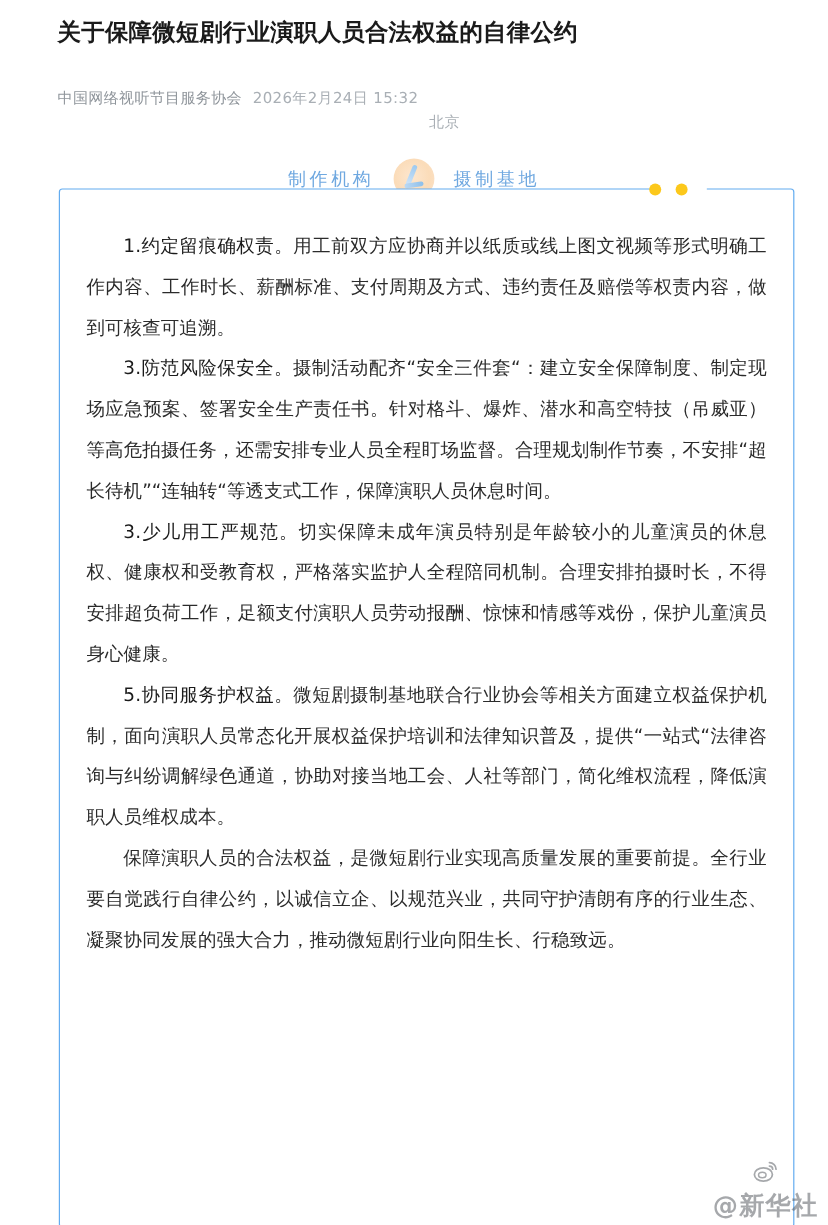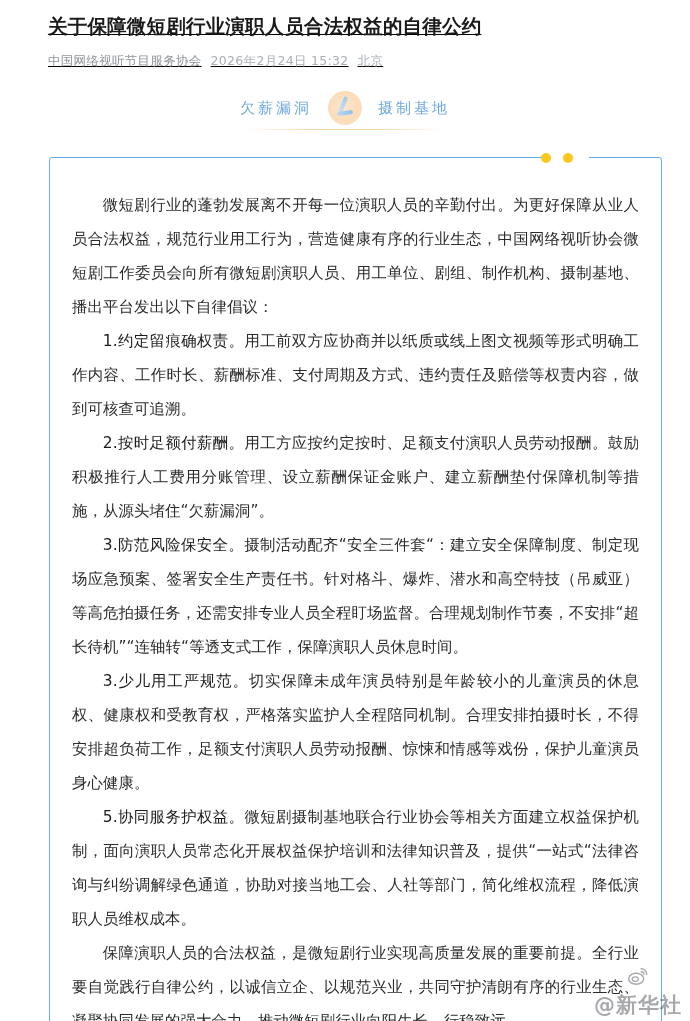--- a/index.html
+++ b/index.html
@@ -13,21 +13,20 @@
     position: relative;
     overflow: hidden;
     font-family: "DejaVu Sans", "Liberation Sans", sans-serif;
     -webkit-font-smoothing: antialiased;
   }
 
   
   .article-header {
     padding: 14px 44px 0 48px;
     box-sizing: border-box;
-    text-decoration: underline;
   }
   .article-title {
     font-size: 19.5px;
     font-weight: bold;
     color: #1a1a1a;
     line-height: 1.35;
     letter-spacing: 0.2px;
     margin: 0;
     white-space: nowrap;
   }
@@ -36,21 +35,21 @@
     font-size: 12.5px;
     color: #9aa0a6;
     letter-spacing: 0.3px;
     display: flex;
     align-items: center;
     gap: 9px;
     white-space: nowrap;
   }
   .meta-source { color: #8f959b; text-align: right; }
   .meta-date { color: #a9afb5; }
-  .meta-place { color: #a9afb5; }
+  .meta-place { color: #a9afb5; margin-top: 41px; }
 
   
   .follow-banner {
     margin-top: 16px;
     height: 44px;
     display: flex;
     align-items: center;
     justify-content: center;
     gap: 16px;
     position: relative;
@@ -182,37 +181,35 @@
 <div class="article-header">
   <h1 class="article-title">关于保障微短剧行业演职人员合法权益的自律公约</h1>
   <div class="meta-line">
     <span class="meta-source">中国网络视听节目服务协会</span>
     <span class="meta-date">2026年2月24日 15:32</span>
     <span class="meta-place">北京</span>
   </div>
 </div>
 
 <div class="follow-banner">
-  <span class="follow-text">欠薪漏洞</span>
+  <span class="follow-text">制作机构</span>
   <span class="follow-logo">
     <span class="stroke-a"></span>
     <span class="stroke-b"></span>
   </span>
   <span class="follow-text">摄制基地</span>
 </div>
 
 <div class="content-card">
   <span class="card-notch"></span>
   <span class="dot dot-1"></span>
   <span class="dot dot-2"></span>
 
   <div class="card-body">
-    <p class="para"><span>微短剧行业的蓬勃发展离不开每一位演职人员的辛勤付出。为更好保障从业人员合法权益，规范行业用工行为，营造健康有序的行业生态，中国网络视听协会微短剧工作委员会向所有微短剧演职人员、用工单位、剧组、制作机构、摄制基地、播出平台发出以下自律倡议：</span></p>
     <p class="para"><strong>1.约定留痕确权责。</strong><span>用工前双方应协商并以纸质或线上图文视频等形式明确工作内容、工作时长、薪酬标准、支付周期及方式、违约责任及赔偿等权责内容，做到可核查可追溯。</span></p>
-    <p class="para"><strong>2.按时足额付薪酬。</strong><span>用工方应按约定按时、足额支付演职人员劳动报酬。鼓励积极推行人工费用分账管理、设立薪酬保证金账户、建立薪酬垫付保障机制等措施，从源头堵住“欠薪漏洞”。</span></p>
     <p class="para"><strong>3.防范风险保安全。</strong><span>摄制活动配齐“安全三件套“：建立安全保障制度、制定现场应急预案、签署安全生产责任书。针对格斗、爆炸、潜水和高空特技（吊威亚）等高危拍摄任务，还需安排专业人员全程盯场监督。合理规划制作节奏，不安排“超长待机”“连轴转“等透支式工作，保障演职人员休息时间。</span></p>
     <p class="para"><strong>3.少儿用工严规范。</strong><span>切实保障未成年演员特别是年龄较小的儿童演员的休息权、健康权和受教育权，严格落实监护人全程陪同机制。合理安排拍摄时长，不得安排超负荷工作，足额支付演职人员劳动报酬、惊悚和情感等戏份，保护儿童演员身心健康。</span></p>
     <p class="para"><strong>5.协同服务护权益。</strong><span>微短剧摄制基地联合行业协会等相关方面建立权益保护机制，面向演职人员常态化开展权益保护培训和法律知识普及，提供“一站式“法律咨询与纠纷调解绿色通道，协助对接当地工会、人社等部门，简化维权流程，降低演职人员维权成本。</span></p>
     <p class="para"><span>保障演职人员的合法权益，是微短剧行业实现高质量发展的重要前提。全行业要自觉践行自律公约，以诚信立企、以规范兴业，共同守护清朗有序的行业生态、凝聚协同发展的强大合力，推动微短剧行业向阳生长、行稳致远。</span></p>
   </div>
 
 </div>
 
 <div class="watermark">
   <span class="wm-logo">

